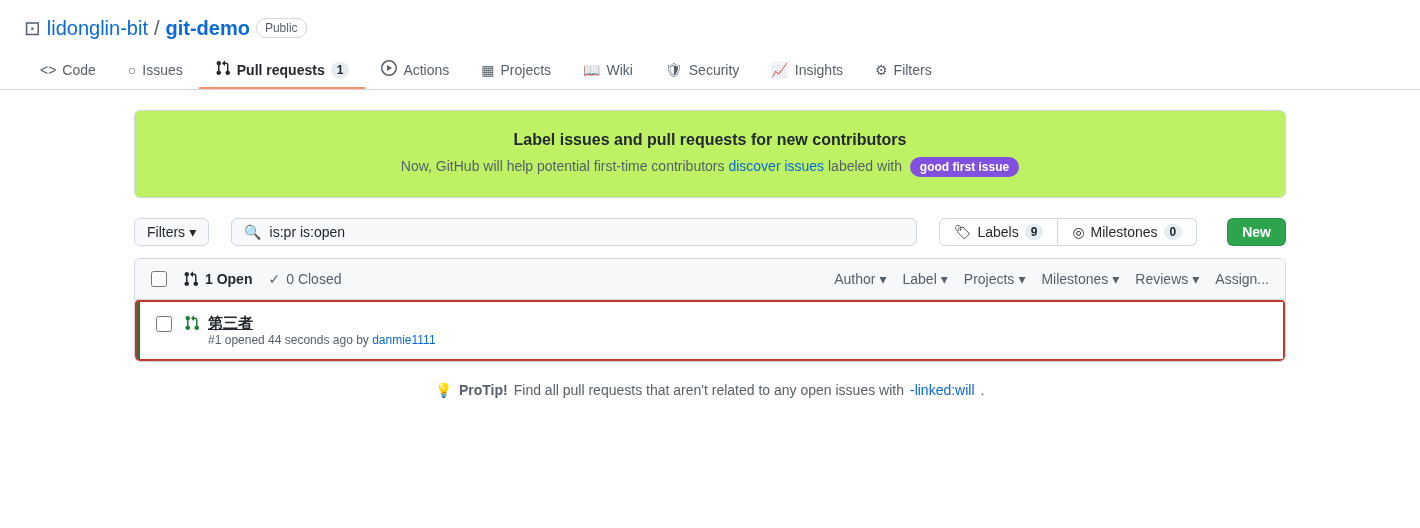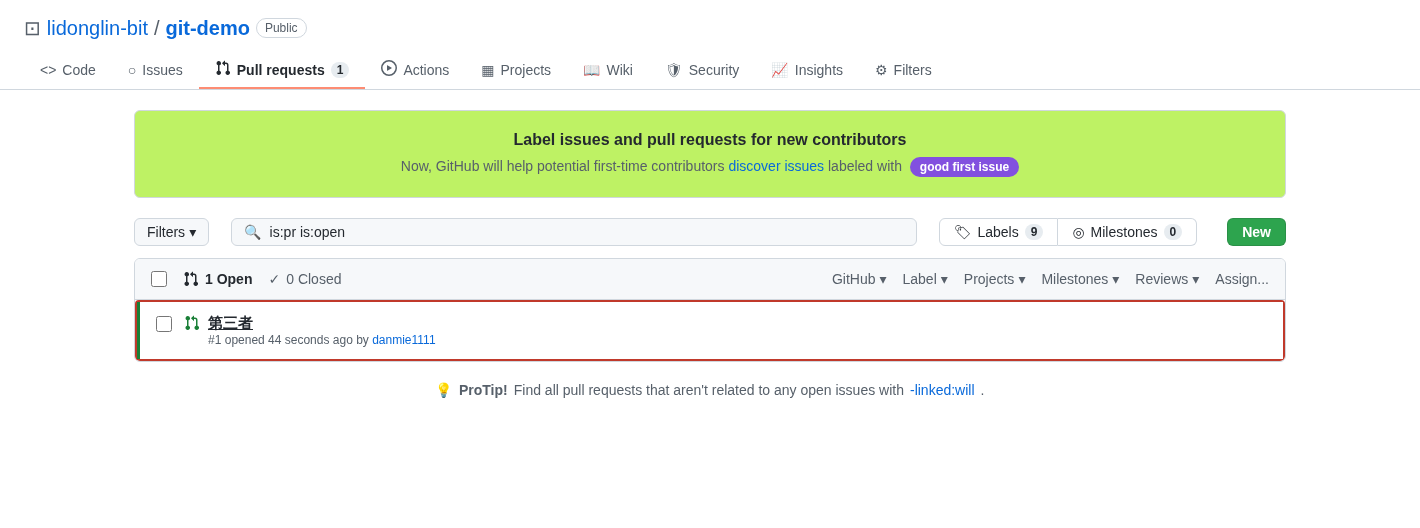--- a/index.html
+++ b/index.html
@@ -177,21 +177,21 @@
             </svg>
           <span>1 Open</span>
         </span>
         <span class="closed-count">
           <span class="checkmark">✓</span>
           <span>0 Closed</span>
         </span>
       </div>
       <div class="right">
         <span class="filter-dropdown">
-          <span>GitHub</span>
+          <span>Author</span>
           <span>▾</span>
         </span>
         <span class="filter-dropdown">
           <span>Label</span>
           <span>▾</span>
         </span>
         <span class="filter-dropdown">
           <span>Projects</span>
           <span>▾</span>
         </span>

